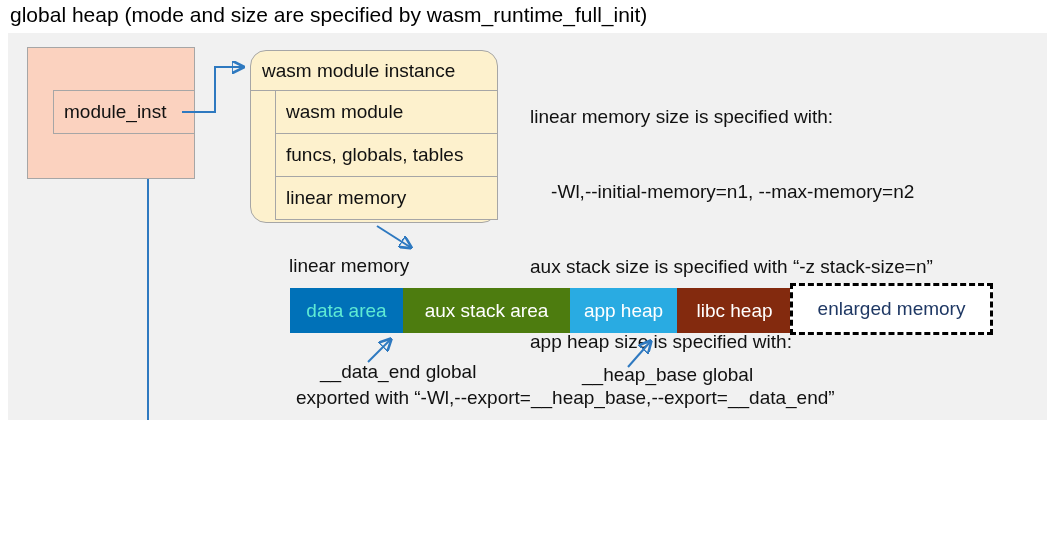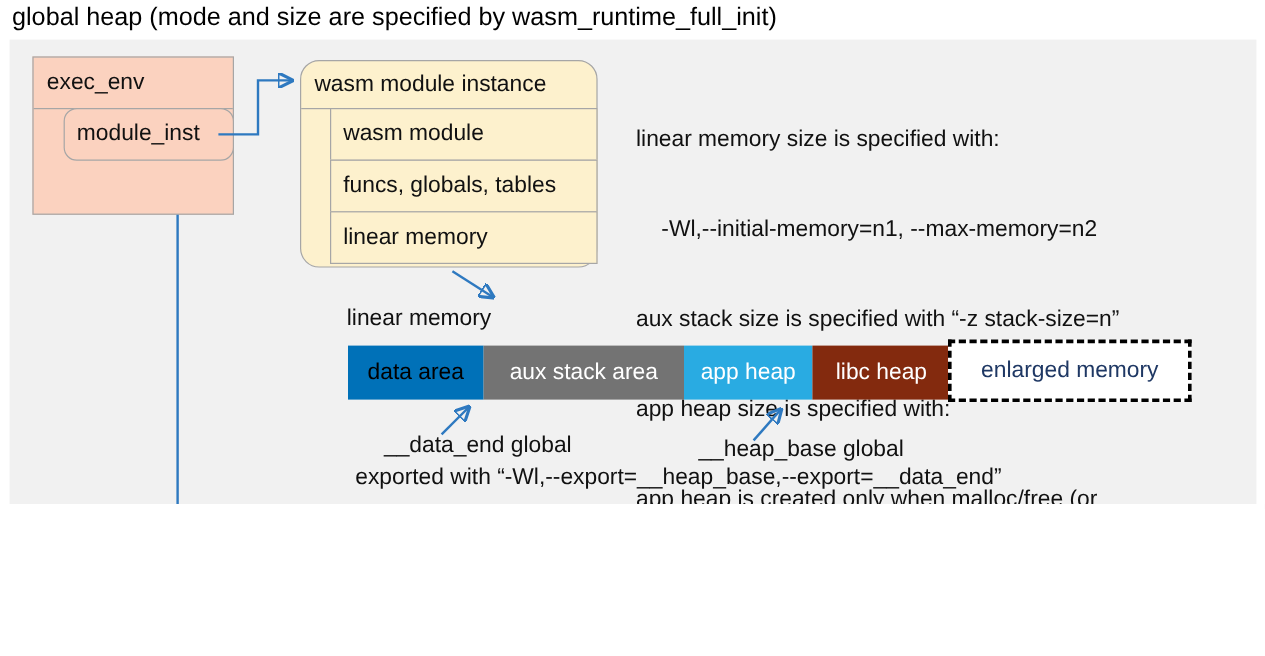--- a/index.html
+++ b/index.html
@@ -16,21 +16,21 @@
   
   .structbox { border:1px solid #a6a6a6; box-sizing:border-box; font-size:19px; }
   .exec-box { left:27px; top:47px; width:168px; height:132px; background:#fbd2bf; }
   .inst-box { left:250px; top:50px; width:248px; height:173px; background:#fdf1cd;border-radius:16px; }
   .box-header { position:absolute; left:0; top:0; width:100%; box-sizing:border-box;
                 padding-left:11px; border-bottom:1px solid #a6a6a6; }
   .exec-box .box-header { height:43px; line-height:42px; }
   .inst-box .box-header { height:40px; line-height:39px; }
   .cell { position:absolute; box-sizing:border-box; border:1px solid #a6a6a6;
           padding-left:10px; height:44px; line-height:42px; }
-  .exec-box .cell { left:25px; width:142px; background:#fbd2bf;border-radius:11px; }
+  .exec-box .cell { left:25px; width:142px; background:#fbd2bf; }
   .cell.e1 { top:42px; } .cell.e2 { top:85px; }
   .inst-box .cell { left:24px; width:223px; background:#fdf1cd; }
   .cell.m1 { top:39px; } .cell.m2 { top:82px; } .cell.m3 { top:125px; }
 
   
   .notes-top { left:530px; top:54px; font-size:19px; line-height:25px; white-space:pre; }
   .notes-bottom { left:188px; top:481px; font-size:19px; line-height:25px; white-space:pre; }
   .note-line { white-space:pre; }
 
   
@@ -62,44 +62,42 @@
 </head>
 <body>
 
 <div id="canvas">
 
   <div class="abs panel"></div>
 
   <div class="abs title">global heap (mode and size are specified by wasm_runtime_full_init)</div>
 
   <div class="abs structbox exec-box">
-    <div class="box-header">exec_env</div>
     <div class="cell e1">module_inst</div>
   </div>
 
   <div class="abs structbox inst-box">
     <div class="box-header">wasm module instance</div>
     <div class="cell m1">wasm module</div>
     <div class="cell m2">funcs, globals, tables</div>
     <div class="cell m3">linear memory</div>
   </div>
 
   <div class="abs notes-top">
     <div class="note-line">linear memory size is specified with:</div>
     <div class="note-line">    -Wl,--initial-memory=n1, --max-memory=n2</div>
     <div class="note-line">aux stack size is specified with “-z stack-size=n”</div>
     <div class="note-line">app heap size is specified with:</div>
-    <div class="note-line">app heap is created only when malloc/free (or</div>
     
   </div>
 
   <div class="abs lm-label">linear memory</div>
 
-  <div class="abs seg s1" style="background: rgb(0, 113, 184); color: #000000;">data area</div>
-  <div class="abs seg s2" style="background: #737373; color: rgb(255, 255, 255);">aux stack area</div>
+  <div class="abs seg s1" style="background: rgb(0, 113, 184); color: #5eead4;">data area</div>
+  <div class="abs seg s2" style="background: #4d7c0f; color: rgb(255, 255, 255);">aux stack area</div>
   <div class="abs seg s3" style="background: rgb(41, 171, 226); color: rgb(255, 255, 255);">app heap</div>
   <div class="abs seg s4" style="background: rgb(131, 42, 14); color: rgb(255, 255, 255);">libc heap</div>
   <div class="abs seg s5" style="background: rgb(255, 255, 255); color: rgb(31, 56, 100);">enlarged memory</div>
 
   <div class="abs ann data-end">__data_end global</div>
   <div class="abs ann heap-base">__heap_base global</div>
   <div class="abs ann exported">exported with “-Wl,--export=__heap_base,--export=__data_end”</div>
 
   <div class="abs opstack" style="background: rgb(0, 90, 156);">wasm operand stack</div>
 

